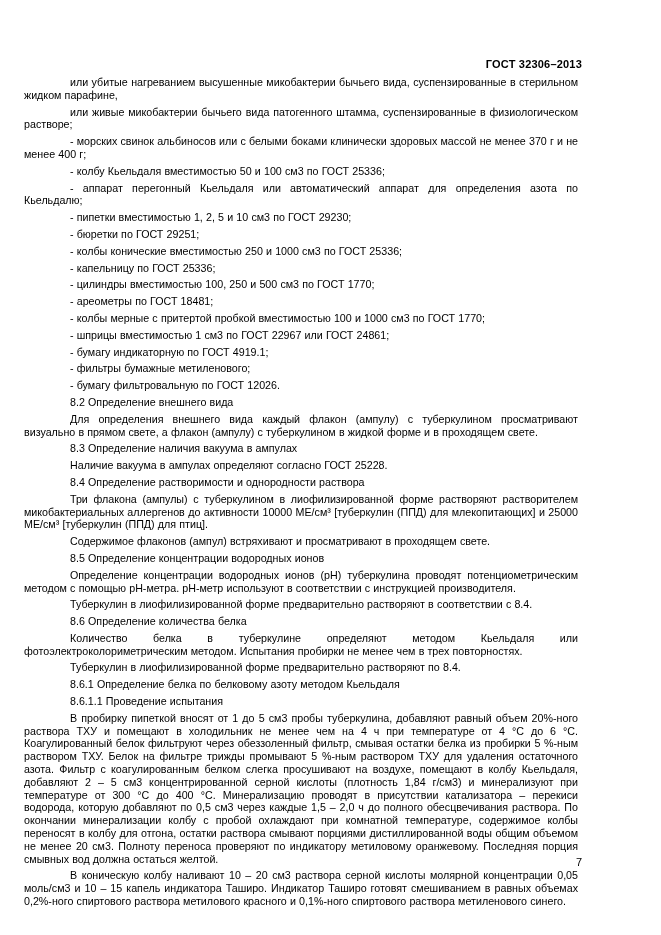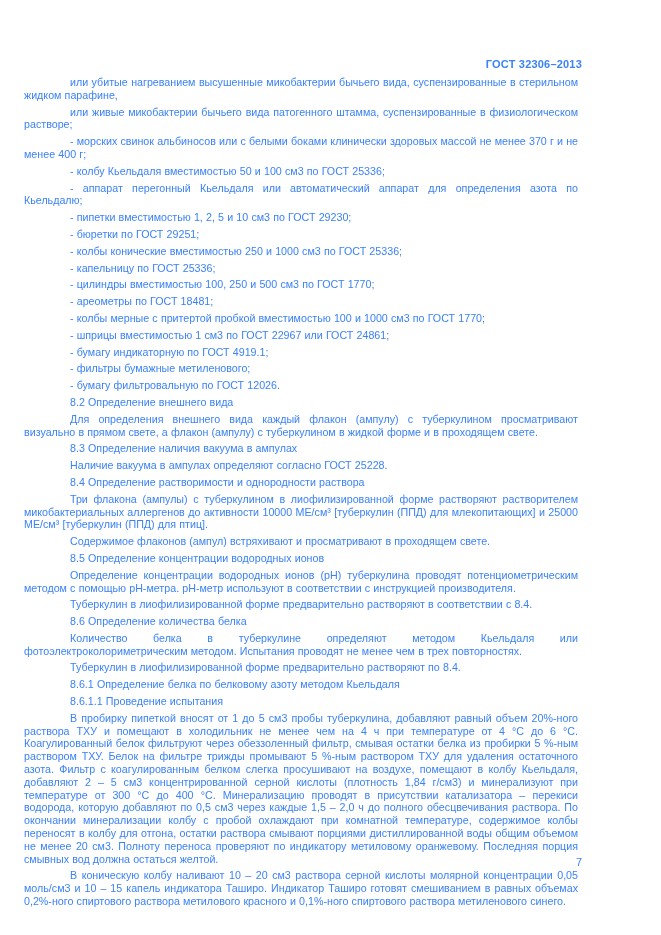--- a/index.html
+++ b/index.html
@@ -6,21 +6,21 @@
     margin: 0;
     padding: 0;
     background: #ffffff;
   }
   .page {
     position: relative;
     width: 661px;
     height: 935px;
     background: #ffffff;
     font-family: "Liberation Sans", sans-serif;
-    color: #3b82f6;
+    color: #000000;
     overflow: hidden;
   }
   .doc-header {
     position: absolute;
     top: 58px;
     left: 20px;
     width: 562px;
     text-align: right;
     font-size: 11px;
     font-weight: bold;
@@ -77,21 +77,21 @@
       <p class="para">Для определения внешнего вида каждый флакон (ампулу) с туберкулином просматривают визуально в прямом свете, а флакон (ампулу) с туберкулином в жидкой форме и в проходящем свете.</p>
       <p class="para">8.3 Определение наличия вакуума в ампулах</p>
       <p class="para">Наличие вакуума в ампулах определяют согласно ГОСТ 25228.</p>
       <p class="para">8.4 Определение растворимости и однородности раствора</p>
       <p class="para">Три флакона (ампулы) с туберкулином в лиофилизированной форме растворяют растворителем микобактериальных аллергенов до активности 10000 МЕ/см³ [туберкулин (ППД) для млекопитающих] и 25000 МЕ/см³ [туберкулин (ППД) для птиц].</p>
       <p class="para">Содержимое флаконов (ампул) встряхивают и просматривают в проходящем свете.</p>
       <p class="para">8.5 Определение концентрации водородных ионов</p>
       <p class="para">Определение концентрации водородных ионов (рН) туберкулина проводят потенциометрическим методом с помощью рН-метра. рН-метр используют в соответствии с инструкцией производителя.</p>
       <p class="para">Туберкулин в лиофилизированной форме предварительно растворяют в соответствии с 8.4.</p>
       <p class="para">8.6 Определение количества белка</p>
-      <p class="para">Количество белка в туберкулине определяют методом Кьельдаля или фотоэлектроколориметрическим методом. Испытания проводят не менее чем в трех повторностях.</p>
+      <p class="para">Количество белка в туберкулине определяют методом Кьельдаля или фотоэлектроколориметрическим методом. Испытания пробирки не менее чем в трех повторностях.</p>
       <p class="para">Туберкулин в лиофилизированной форме предварительно растворяют по 8.4.</p>
       <p class="para">8.6.1 Определение белка по белковому азоту методом Кьельдаля</p>
       <p class="para">8.6.1.1 Проведение испытания</p>
       <p class="para">В пробирку пипеткой вносят от 1 до 5 см3 пробы туберкулина, добавляют равный объем 20%-ного раствора ТХУ и помещают в холодильник не менее чем на 4 ч при температуре от 4 °С до 6 °С. Коагулированный белок фильтруют через обеззоленный фильтр, смывая остатки белка из пробирки 5 %-ным раствором ТХУ. Белок на фильтре трижды промывают 5 %-ным раствором ТХУ для удаления остаточного азота. Фильтр с коагулированным белком слегка просушивают на воздухе, помещают в колбу Кьельдаля, добавляют 2 – 5 см3 концентрированной серной кислоты (плотность 1,84 г/см3) и минерализуют при температуре от 300 °С до 400 °С. Минерализацию проводят в присутствии катализатора – перекиси водорода, которую добавляют по 0,5 см3 через каждые 1,5 – 2,0 ч до полного обесцвечивания раствора. По окончании минерализации колбу с пробой охлаждают при комнатной температуре, содержимое колбы переносят в колбу для отгона, остатки раствора смывают порциями дистиллированной воды общим объемом не менее 20 см3. Полноту переноса проверяют по индикатору метиловому оранжевому. Последняя порция смывных вод должна остаться желтой.</p>
       <p class="para">В коническую колбу наливают 10 – 20 см3 раствора серной кислоты молярной концентрации 0,05 моль/см3 и 10 – 15 капель индикатора Таширо. Индикатор Таширо готовят смешиванием в равных объемах 0,2%-ного спиртового раствора метилового красного и 0,1%-ного спиртового раствора метиленового синего.</p>
     </div>
 
   <div class="page-number">7</div>
 </div>
 

